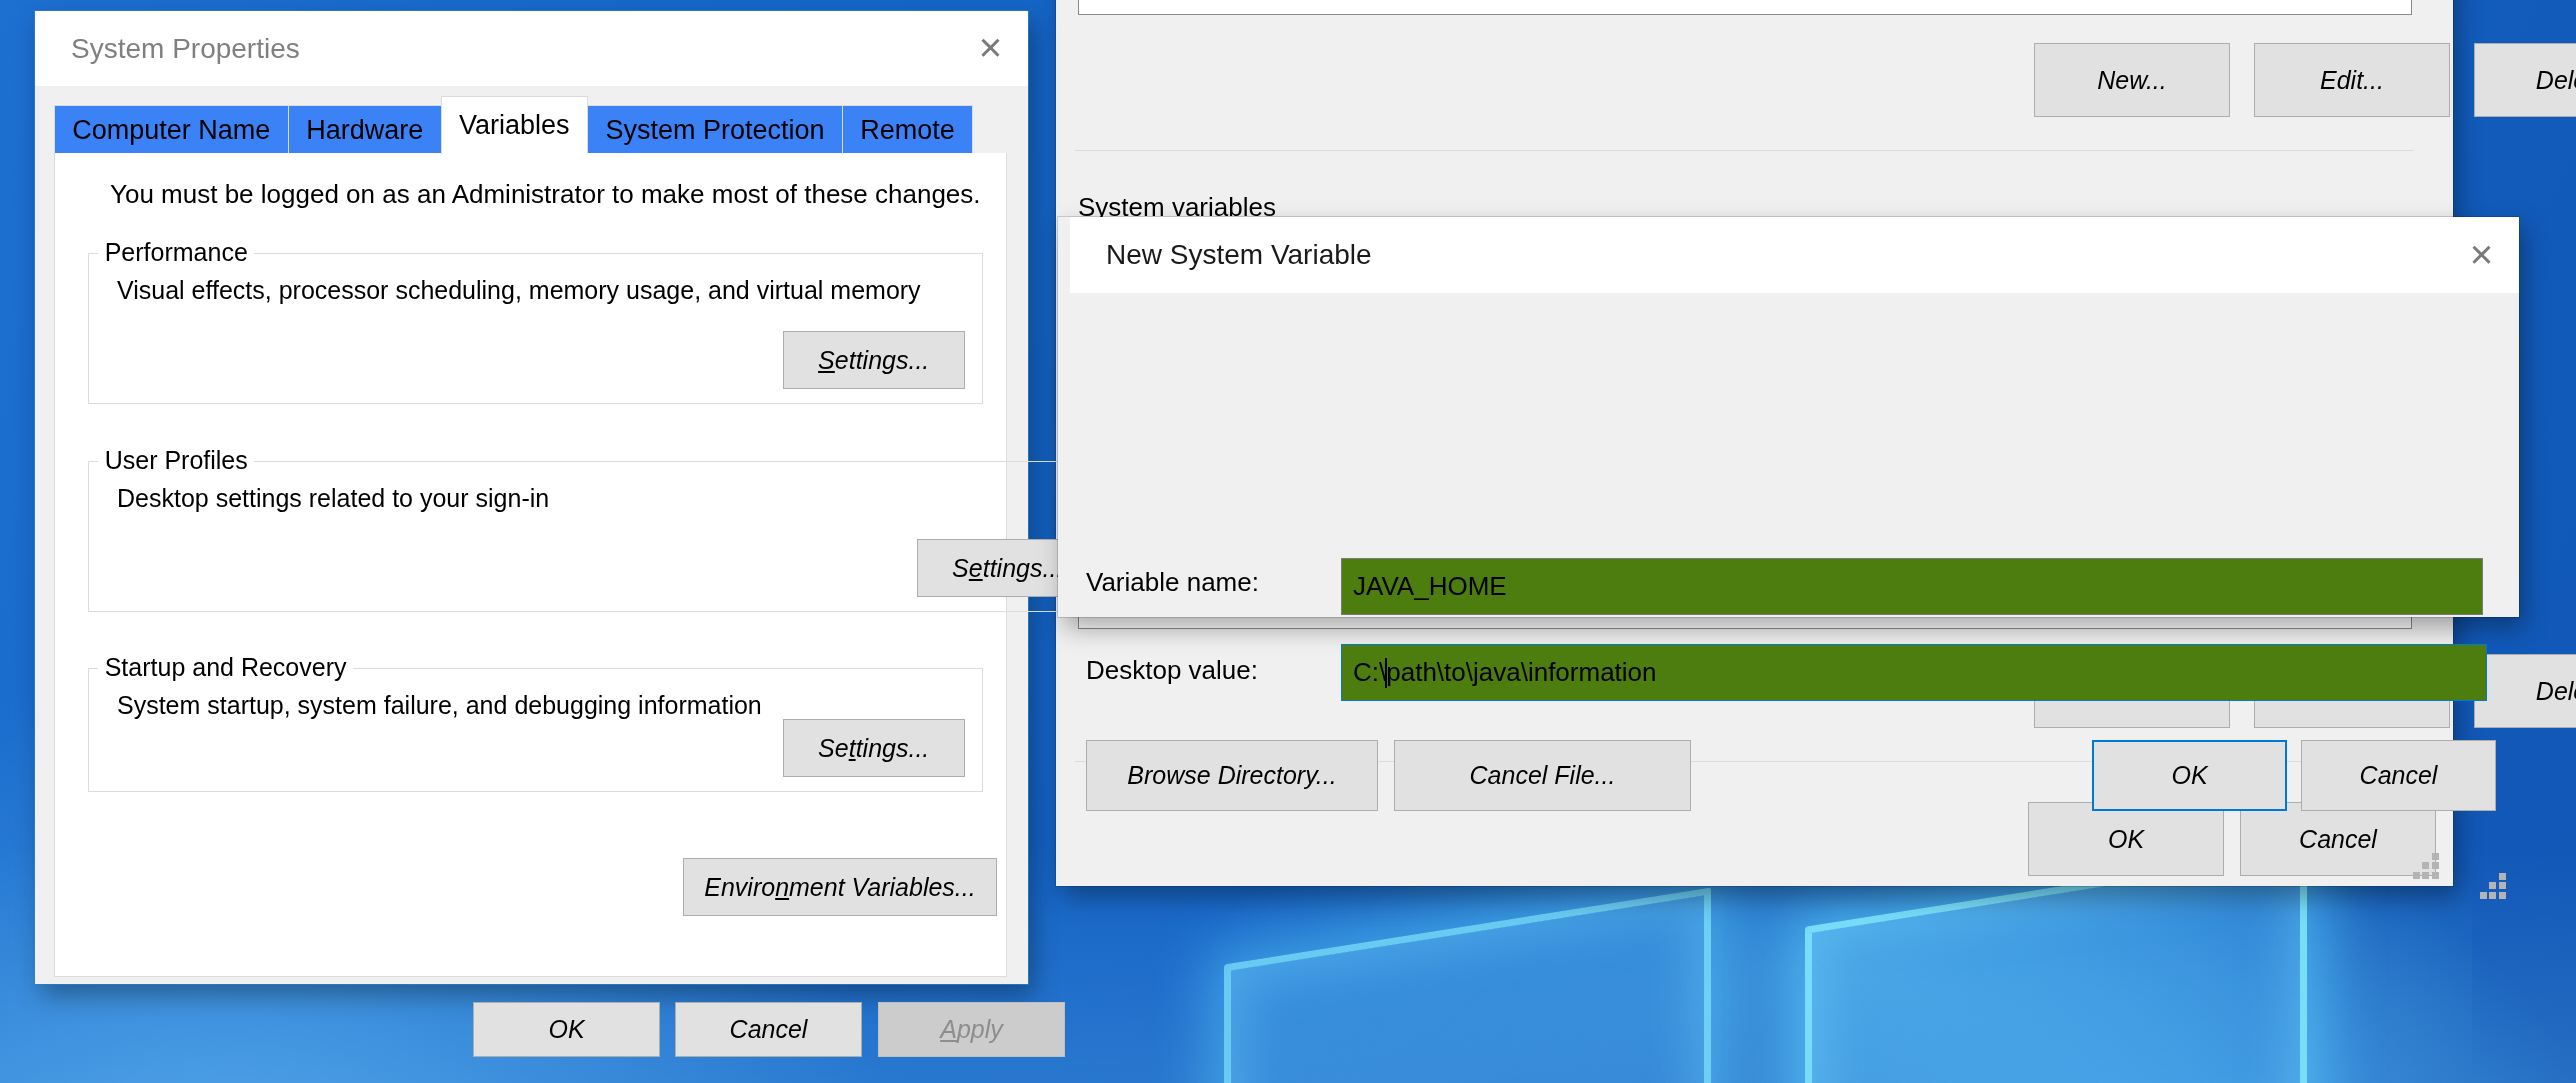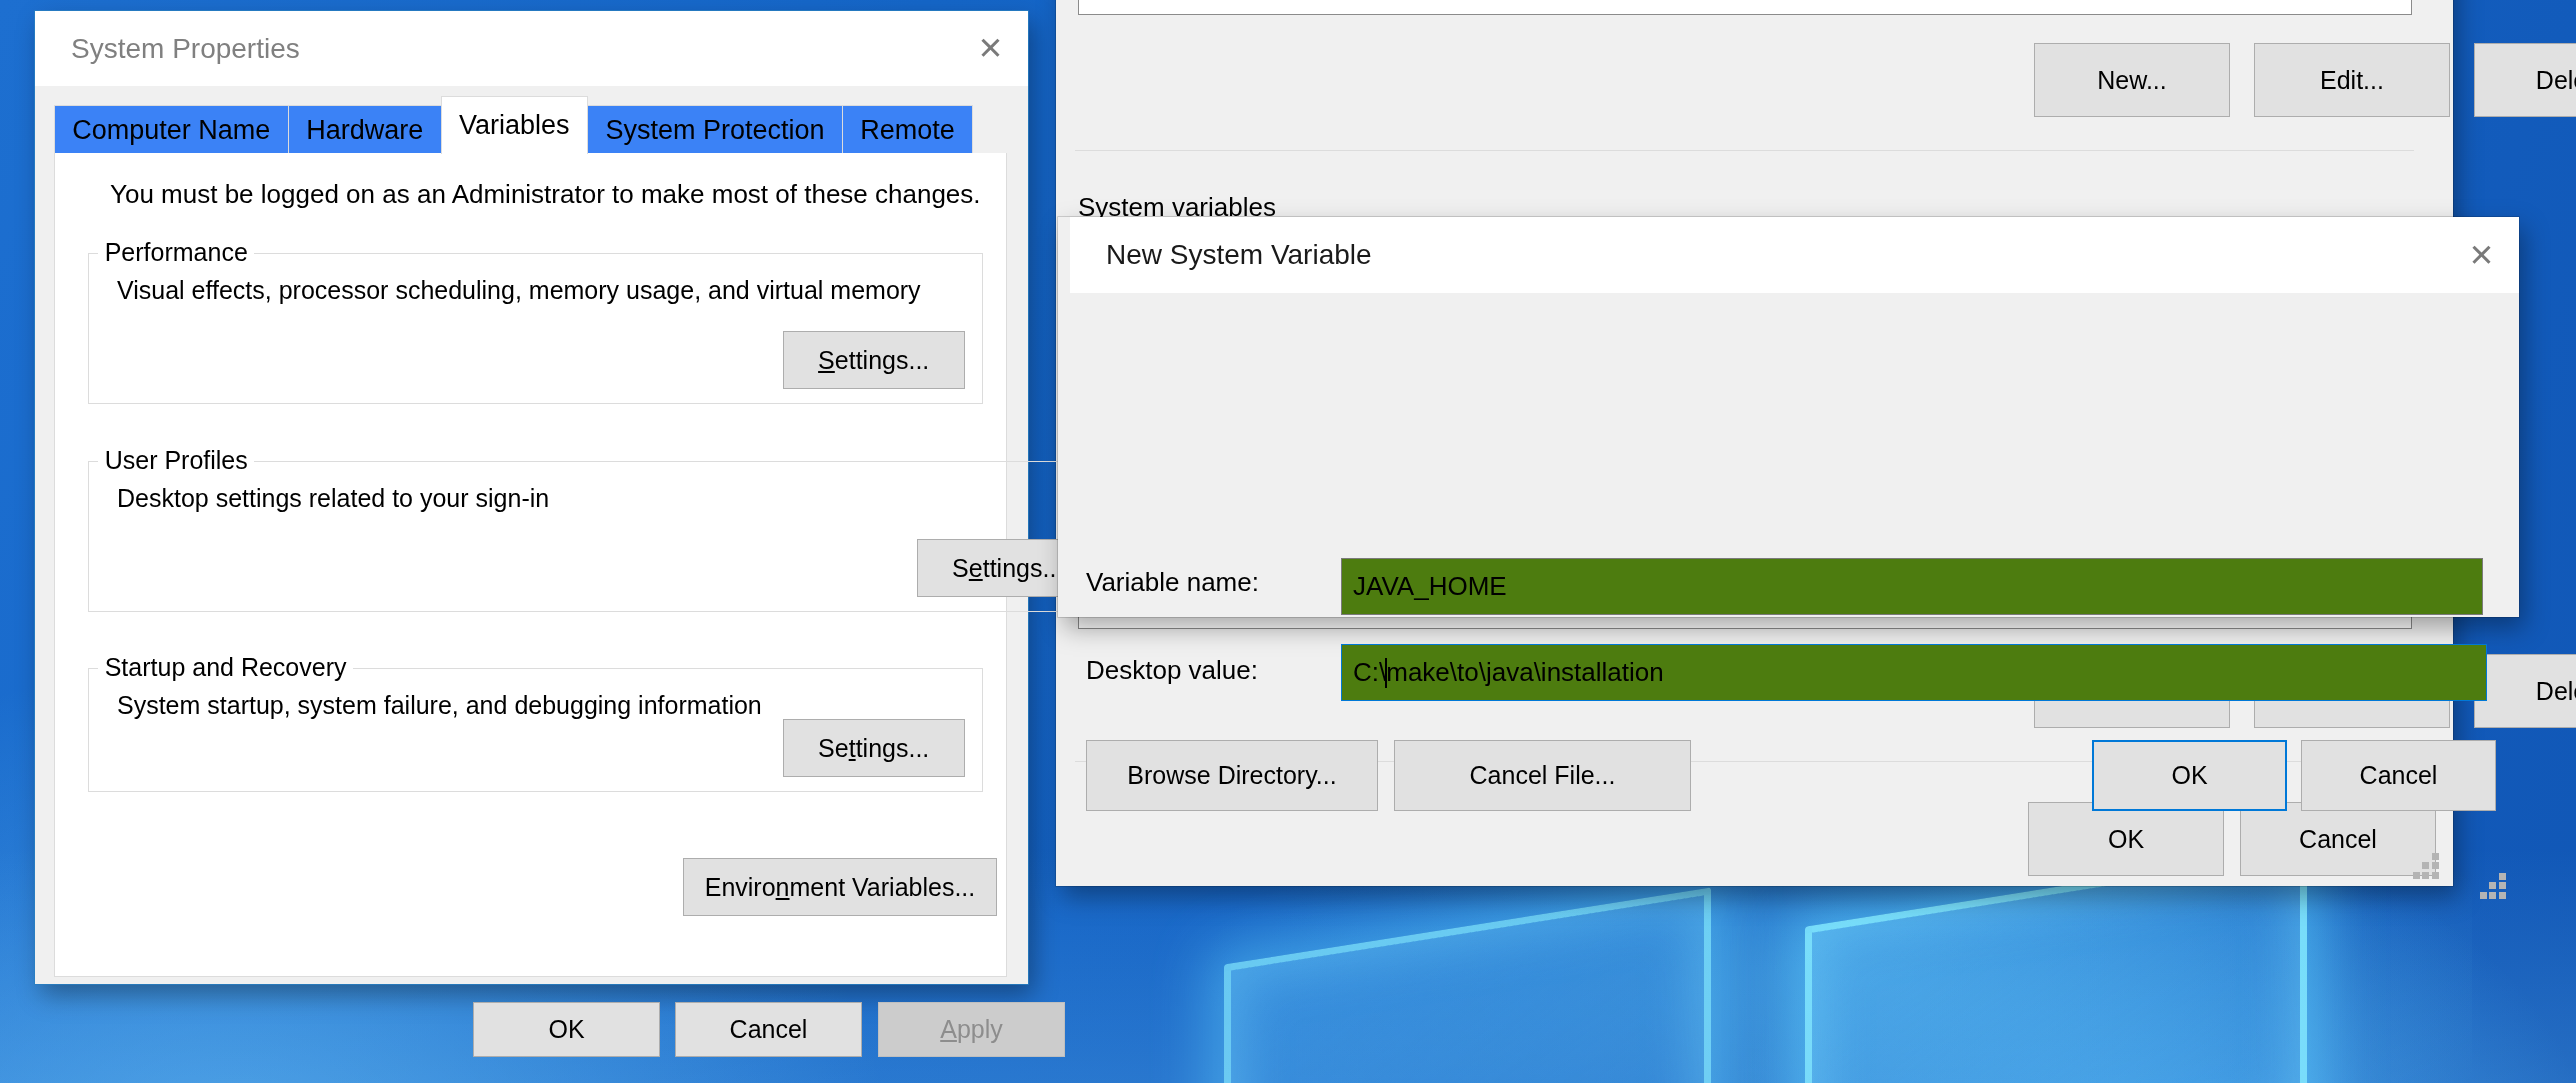--- a/index.html
+++ b/index.html
@@ -72,20 +72,21 @@
   .btn {
     background: #e1e1e1;
     border: 0.8px solid #adadad;
     color: #000;
     font-size: 25px;
     font-family: "Liberation Sans", sans-serif;
     display: flex; align-items: center; justify-content: center;
     cursor: default;
     padding: 0 4.7px;
     white-space: nowrap;
+    font-style: italic;
   }
   .btn.disabled { background:#cccccc; border-color:#bfbfbf; color:#8d8d8d; }
   .btn.default { outline: 2.4px solid #0078d7; outline-offset: -2.4px; border-color:#0078d7; }
   .btn u { text-decoration: underline; }
 
   
   .group {
     position: absolute;
     border: 0.8px solid #dcdcdc;
     background: transparent;
@@ -291,21 +292,21 @@
       <div class="closebtn">✕</div>
     </div>
 
     <div style="position:absolute; left:28px; top:350px; font-size:26px; color:#000; white-space:nowrap;">Variable name:</div>
     <div class="field" style="position:absolute; left:283px; top:341px; width:1142px; height:57px;">JAVA_HOME</div>
 
     <div style="position:absolute; left:28px; top:438px; font-size:26px; color:#000; white-space:nowrap;">Desktop value:</div>
     <div class="field focused" style="position:absolute; left:283px; top:427px; width:1146px; height:57px;">
       <span>C:\</span>
         <span class="caret"></span>
-        <span>make\to\java\installation</span>
+        <span>path\to\java\information</span>
     </div>
 
     <div class="btn" style="position:absolute; left:28px; top:523px; width:292px; height:71px;">Browse Directory...</div>
     <div class="btn" style="position:absolute; left:336px; top:523px; width:297px; height:71px;">Cancel File...</div>
     <div class="btn default" style="position:absolute; left:1034px; top:523px; width:195px; height:71px;">OK</div>
     <div class="btn" style="position:absolute; left:1243px; top:523px; width:195px; height:71px;">Cancel</div>
 
     <div class="grip" style="left:1421px; top:656px;">
       <i style="left:19.6px; top:0;"></i>
       <i style="left:10.2px; top:9.4px;"></i>

